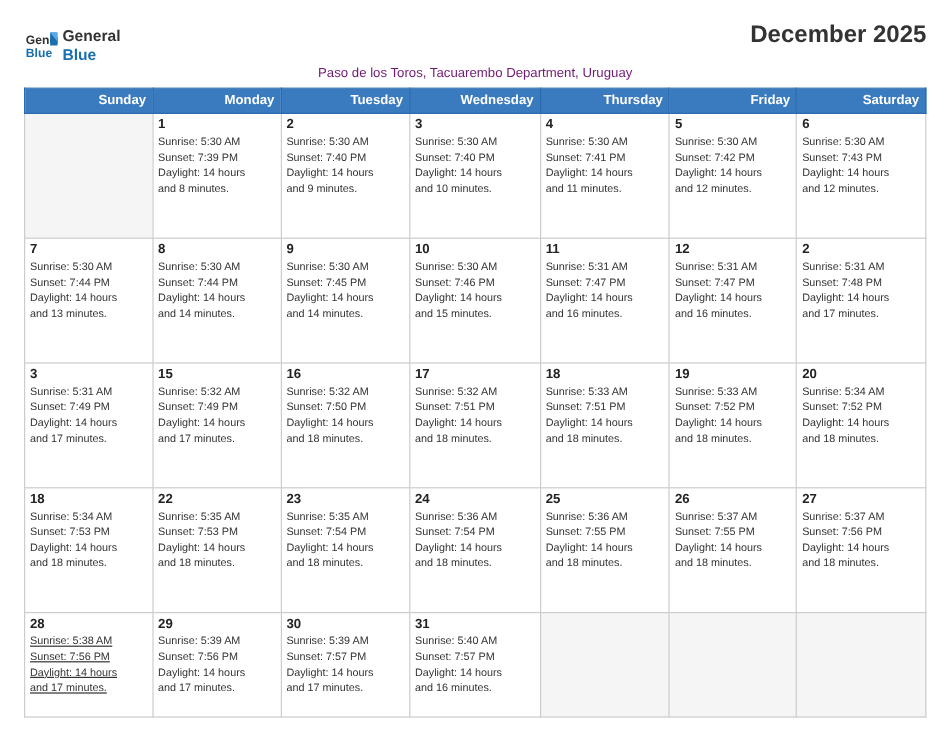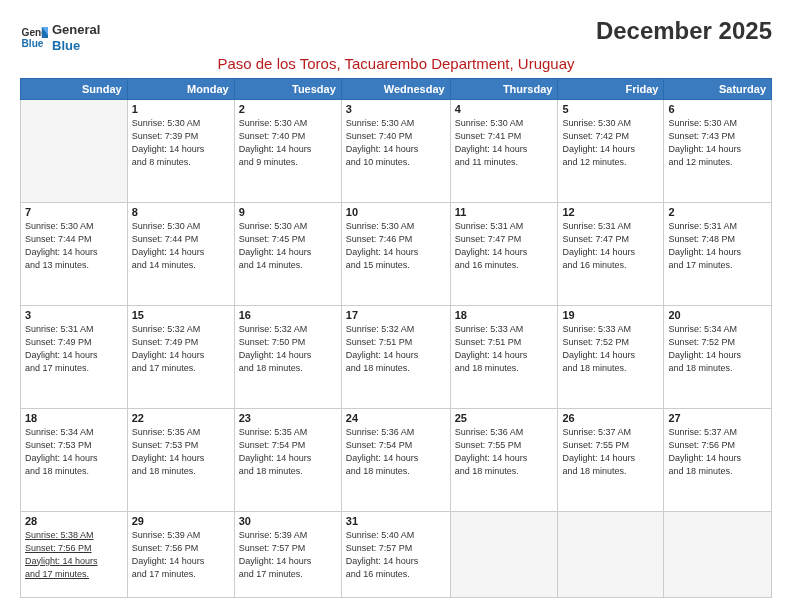--- a/index.html
+++ b/index.html
@@ -30,28 +30,28 @@
       margin-top: 4px;
     }
     .logo-icon {
       width: 28px;
       height: 28px;
     }
     .title-block {
       text-align: right;
     }
     .month-title {
-      font-size: 24px;
+      font-size: 20px;
       font-weight: bold;
       color: #333;
       line-height: 1.1;
     }
     .subtitle {
-      font-size: 15px;
-      color: #b91c1c;
+      font-size: 11px;
+      color: #701a75;
       text-align: center;
       margin-bottom: 6px;
     }
     .calendar {
       width: 100%;
       border-collapse: collapse;
       flex: 1;
       font-size: 9.5px;
     }
     .calendar th {

